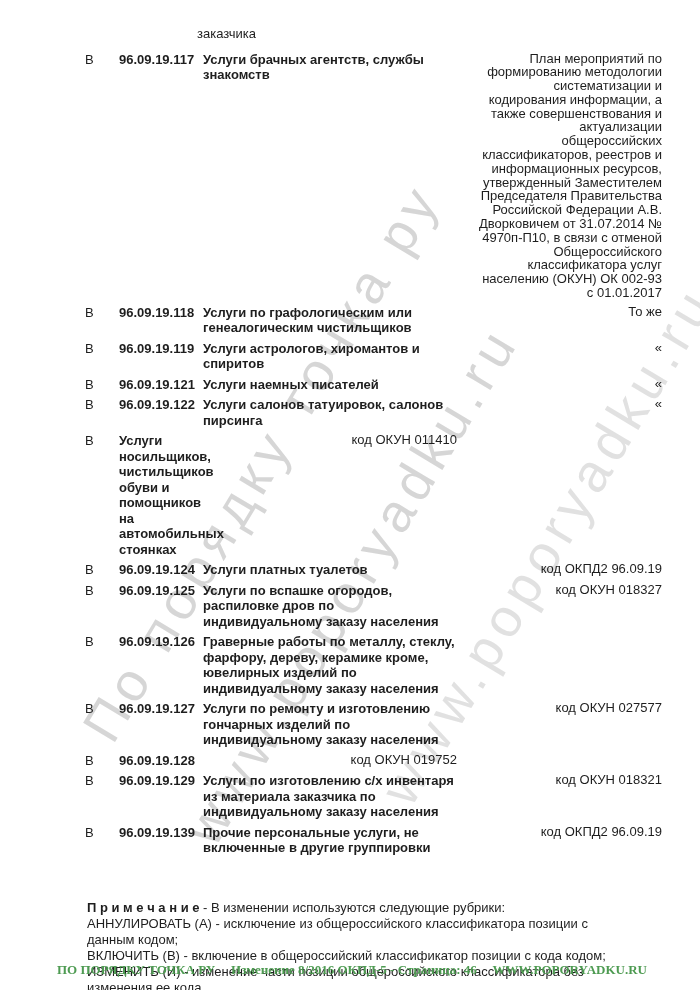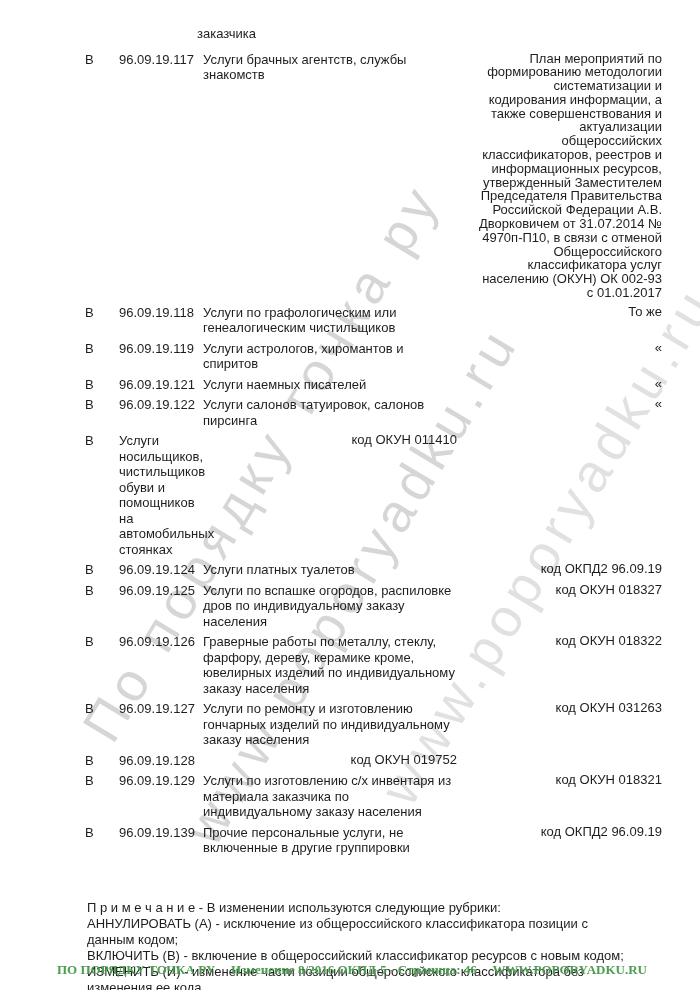--- a/index.html
+++ b/index.html
@@ -34,30 +34,30 @@
   
   .content { position: relative; z-index: 1; padding-top: 26px; }
   .continuation { margin-left: 197px; margin-bottom: 10px; }
   .trow {
     display: grid;
     grid-template-columns: 34px 84px 264px 205px;
     margin-left: 85px;
     margin-bottom: 5px;
   }
   .c-flag { text-align: left; }
-  .c-code { text-align: left; }
-  .c-desc { padding-right: 12px; }
+  .c-code { text-align: left; font-weight: bold; }
+  .c-desc { padding-right: 12px; font-weight: bold; }
   .c-note { text-align: right; padding: 0 10px; line-height: 13.8px; }
   
   .note-block {
     margin: 44px 0 0 87px;
     width: 540px;
     line-height: 16px;
   }
-  .note-label { font-weight: normal; margin-top: 46px; }
+  .note-label { font-weight: bold; margin-top: 46px; }
   
   .footer {
     position: absolute;
     z-index: 1;
     bottom: 13px;
     left: 0;
     width: 700px;
     padding: 0 53px 0 57px;
     display: flex;
     justify-content: space-between;
@@ -132,28 +132,27 @@
       <div class="c-flag">В</div>
       <div class="c-code">96.09.19.125</div>
       <div class="c-desc">Услуги по вспашке огородов, распиловке дров по индивидуальному заказу населения</div>
       <div class="c-note">код ОКУН 018327</div>
     </div>
 
     <div class="trow">
       <div class="c-flag">В</div>
       <div class="c-code">96.09.19.126</div>
       <div class="c-desc">Граверные работы по металлу, стеклу, фарфору, дереву, керамике кроме, ювелирных изделий по индивидуальному заказу населения</div>
-      <div class="c-note">код ОКУН 018322</div>
     </div>
 
     <div class="trow">
       <div class="c-flag">В</div>
       <div class="c-code">96.09.19.127</div>
       <div class="c-desc">Услуги по ремонту и изготовлению гончарных изделий по индивидуальному заказу населения</div>
-      <div class="c-note">код ОКУН 031263</div>
+      <div class="c-note">код ОКУН 027577</div>
     </div>
 
     <div class="trow">
       <div class="c-flag">В</div>
       <div class="c-code">96.09.19.128</div>
       <div class="c-note">код ОКУН 019752</div>
     </div>
 
     <div class="trow">
       <div class="c-flag">В</div>
@@ -165,21 +164,21 @@
     <div class="trow">
       <div class="c-flag">В</div>
       <div class="c-code">96.09.19.139</div>
       <div class="c-desc">Прочие персональные услуги, не включенные в другие группировки</div>
       <div class="c-note">код ОКПД2 96.09.19</div>
     </div>
 
     <div class="note-block">
       <div><span class="note-label">П р и м е ч а н и е</span><span> - В изменении используются следующие рубрики:</span></div>
       <div>АННУЛИРОВАТЬ (А) - исключение из общероссийского классификатора позиции с данным кодом;</div>
-      <div>ВКЛЮЧИТЬ (В) - включение в общероссийский классификатор ресурсов с новым кодом;</div>
+      <div>ВКЛЮЧИТЬ (В) - включение в общероссийский классификатор позиции с кода кодом;</div>
       <div>ИЗМЕНИТЬ (И) - изменение части позиции общероссийского классификатора без изменения ее кода.</div>
     </div>
 
   </div>
 
   <div class="footer" style="color: rgb(78, 155, 82);">
     <span>ПО ПОРЯДКУ ТОЧКА РУ</span>
     <span>Изменение 8/2016 ОКПД-5 - Страница: 46</span>
     <span>WWW.POPORYADKU.RU</span>
   </div>

